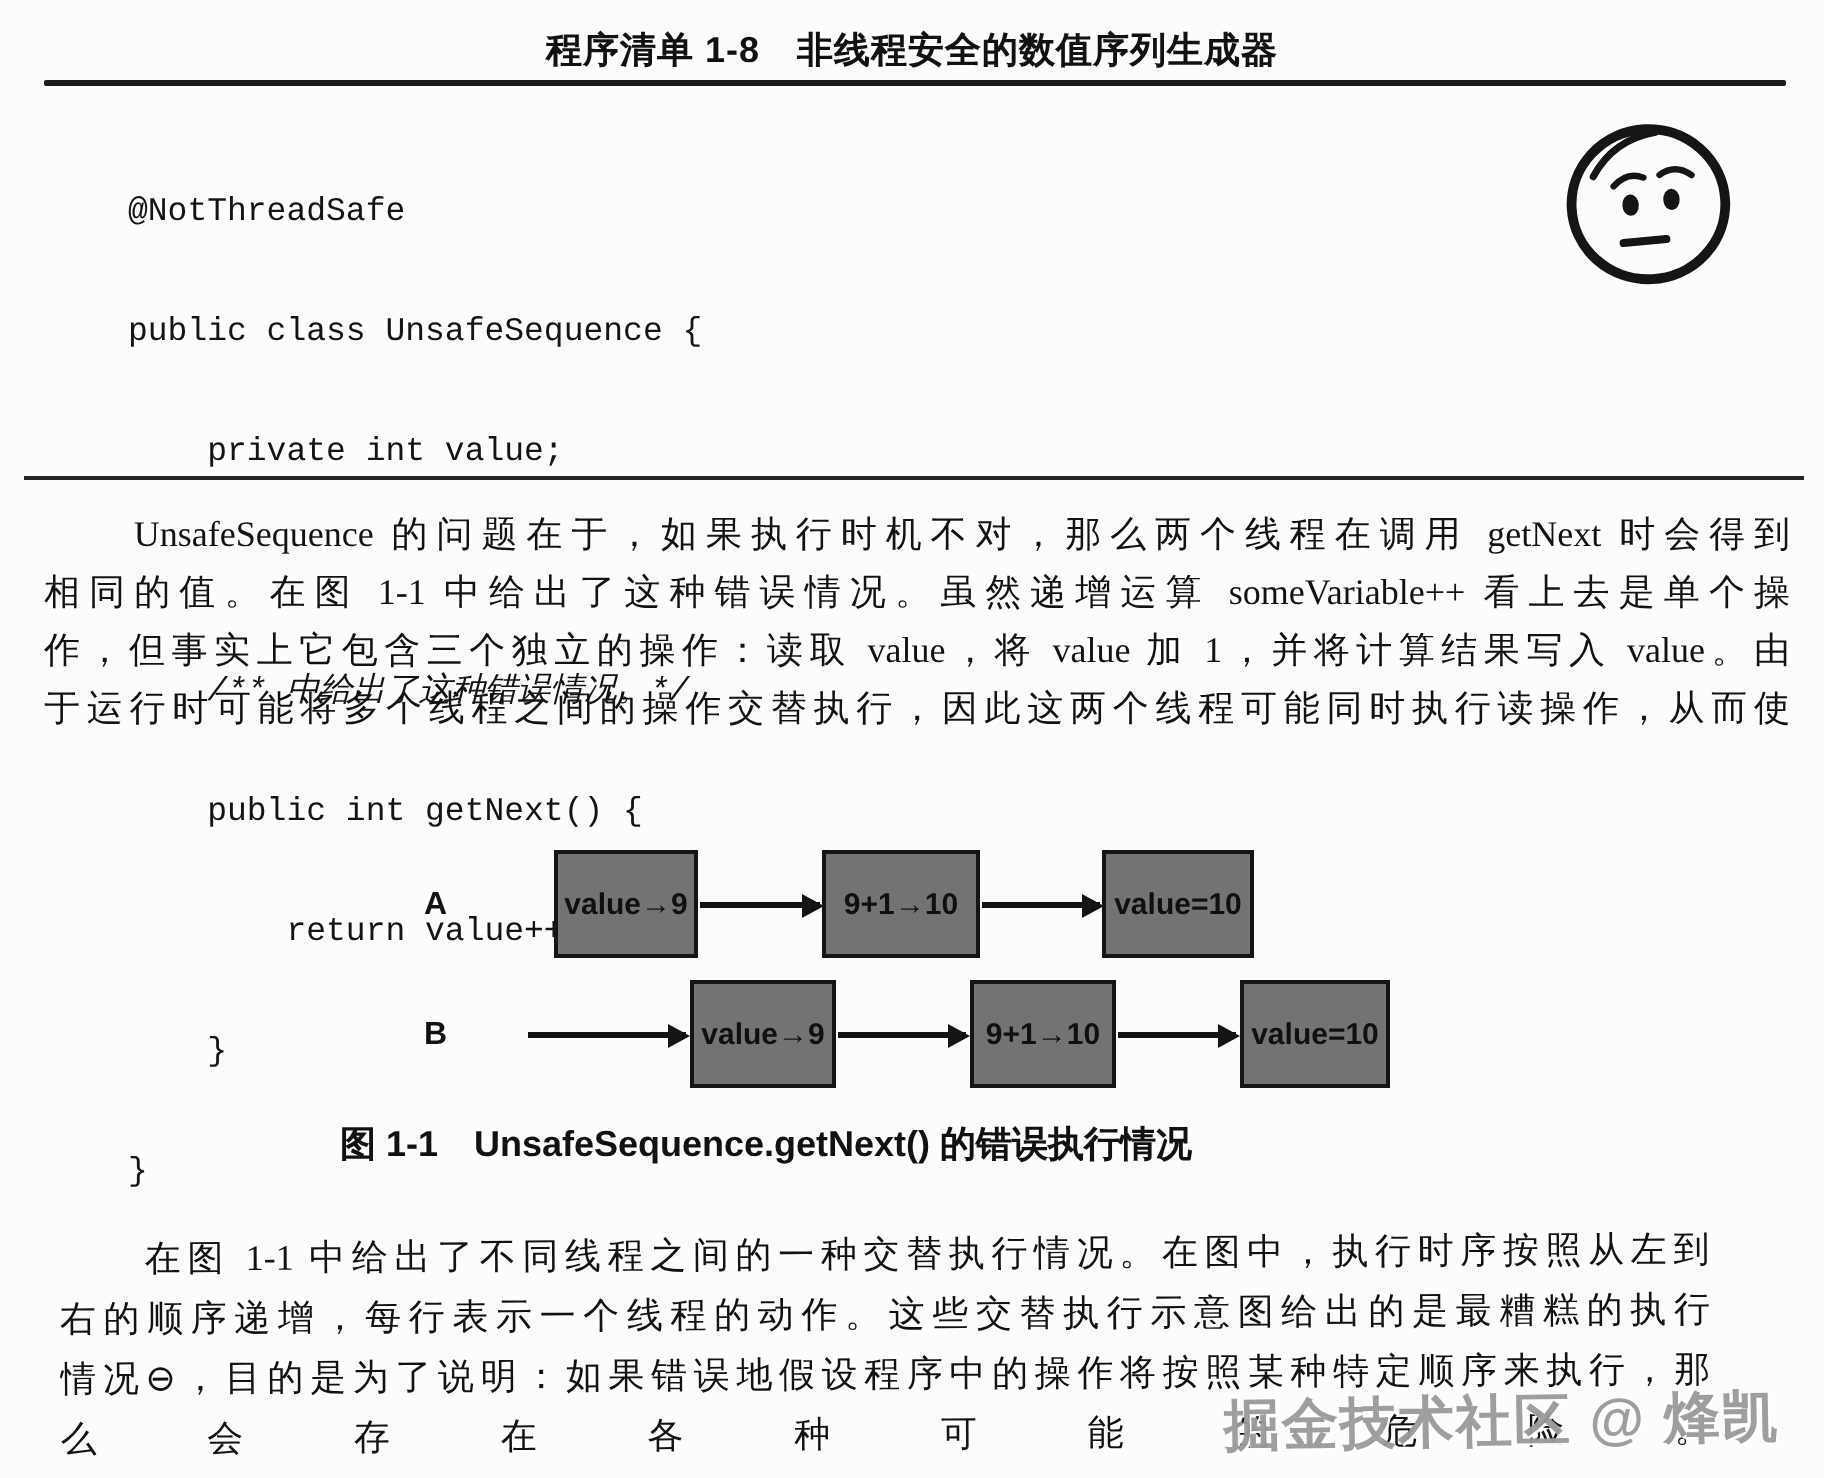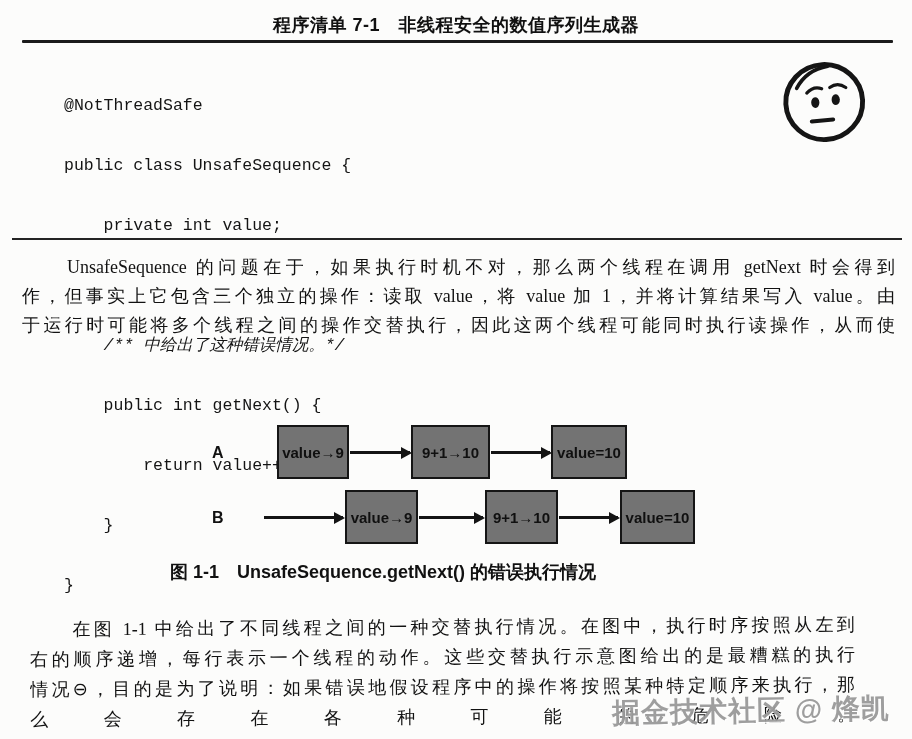--- a/index.html
+++ b/index.html
@@ -65,21 +65,21 @@
     font-family:"Liberation Sans", sans-serif;font-weight:bold;font-size:28px;
     color:#9a9a9a;text-shadow:1px 1px 0 #ffffff;letter-spacing:1px;
     transform:rotate(-1deg);opacity:.95;
   }
 </style>
 </head>
 <body>
 
 <div id="page">
 
-  <div class="listing-title">程序清单 7-1　非线程安全的数值序列生成器</div>
+  <div class="listing-title">程序清单 1-8　非线程安全的数值序列生成器</div>
   <div class="rule-top"></div>
 
   <div class="code-block">
     <div class="code-line">@NotThreadSafe</div>
     <div class="code-line">public class UnsafeSequence {</div>
     <div class="code-line">    private int value;</div>
     <div class="code-line"></div>
     <div class="code-line code-comment">    /** 中给出了这种错误情况。*/</div>
     <div class="code-line">    public int getNext() {</div>
     <div class="code-line">        return value++;</div>
@@ -96,20 +96,21 @@
       <ellipse cx="38" cy="47" rx="4.6" ry="6" fill="#151515"></ellipse>
       <ellipse cx="61" cy="45" rx="4.6" ry="6" fill="#151515"></ellipse>
       <line x1="33" y1="68" x2="57" y2="67" stroke="#151515" stroke-width="4.5" stroke-linecap="round"></line>
     </svg>
   </div>
 
   <div class="rule-mid"></div>
 
   <div class="para" id="para1">
     <div class="tl">　　UnsafeSequence 的问题在于，如果执行时机不对，那么两个线程在调用 getNext 时会得到</div>
+    <div class="tl">相同的值。在图 1-1 中给出了这种错误情况。虽然递增运算 someVariable++ 看上去是单个操</div>
     <div class="tl">作，但事实上它包含三个独立的操作：读取 value，将 value 加 1，并将计算结果写入 value。由</div>
     <div class="tl">于运行时可能将多个线程之间的操作交替执行，因此这两个线程可能同时执行读操作，从而使</div>
   </div>
 
   <div class="figure">
 
     <div class="thread-label" style="left:212px;top:26px;">A</div>
     <div class="step-box" style="left:277px;top:7px;width:72px;">value→9</div>
     <div class="arrow" style="left:350px;top:33px;width:60px;"></div>
     <div class="step-box" style="left:411px;top:7px;width:79px;">9+1→10</div>

